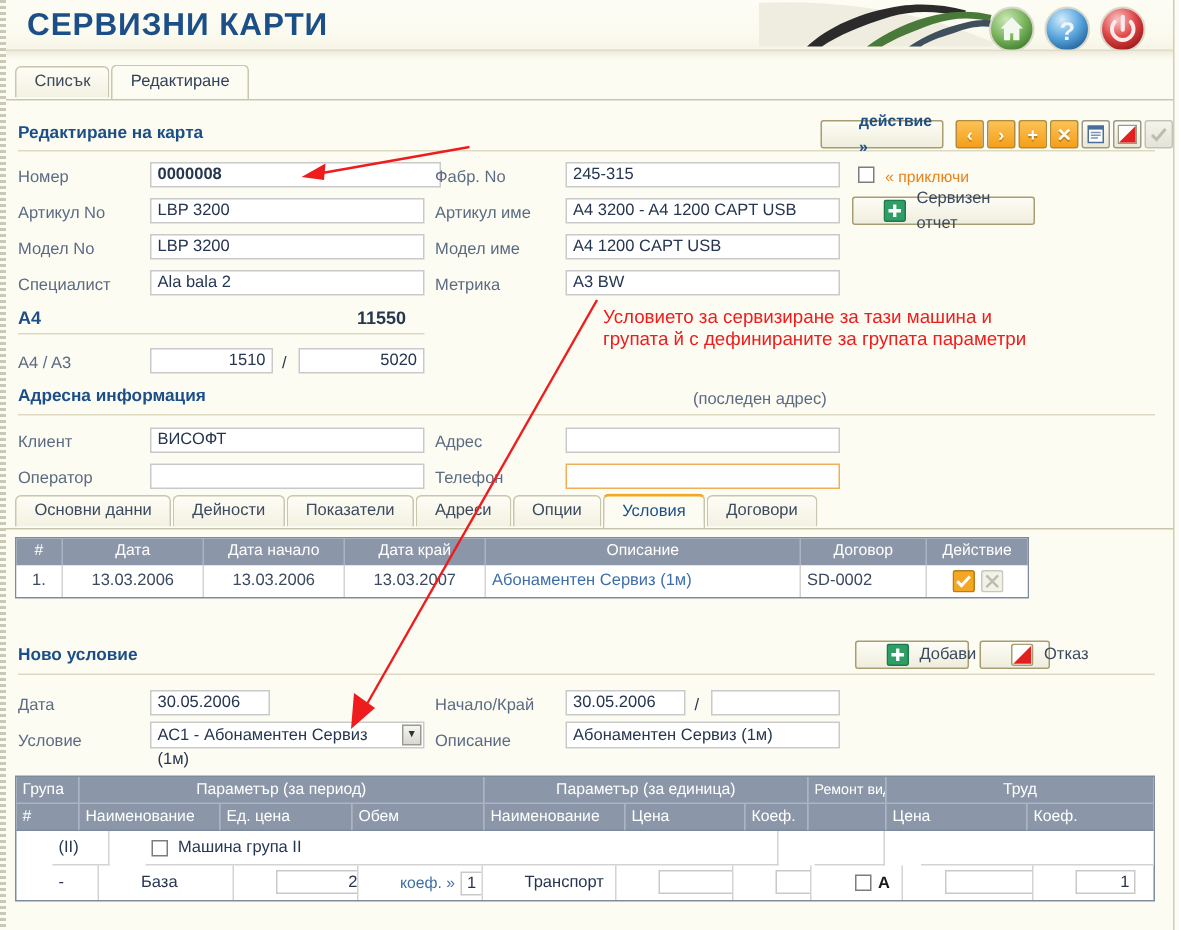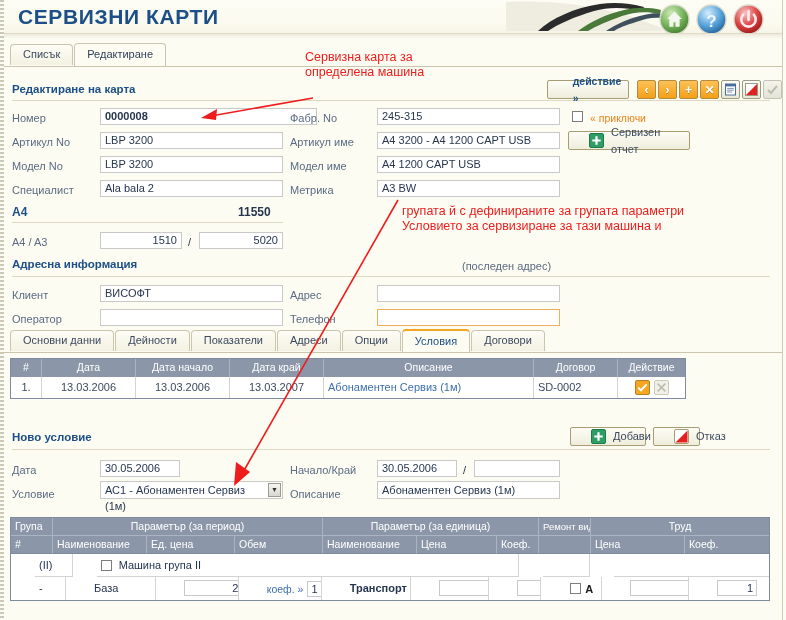--- a/index.html
+++ b/index.html
@@ -287,21 +287,21 @@
       <path d="M12 1 L12 12 L1 12 Z" fill="#e32020"></path>
     </svg>
   </div>
   <div class="mini dis" style="left:763px; top:80px;">
     <svg width="13" height="13" viewBox="0 0 13 13">
       <path d="M2 7 L5 10 L11 3" stroke="#bdbdae" stroke-width="2" fill="none"></path>
     </svg>
   </div>
 
   <div class="lbl" style="left:12px; top:112px;">Номер</div>
-  <div class="fld bold" style="left:100px; top:108px; width:217px;">0000008</div>
+  <div class="fld bold" style="left:100px; top:108px; width:194px;">0000008</div>
 
   <div class="lbl" style="left:12px; top:136px;">Артикул No</div>
   <div class="fld" style="left:100px; top:132px; width:183px;">LBP 3200</div>
 
   <div class="lbl" style="left:12px; top:160px;">Модел No</div>
   <div class="fld" style="left:100px; top:156px; width:183px;">LBP 3200</div>
 
   <div class="lbl" style="left:12px; top:184px;">Специалист</div>
   <div class="fld" style="left:100px; top:180px; width:183px;">Ala bala 2</div>
 
@@ -467,51 +467,47 @@
     <div class="prow d last">
       <div style="width:42px;">-</div>
       <div style="width:94px;" class="cell-link">База</div>
       <div style="width:88px; padding:0;">
         <span class="ifld" style="left:4px; width:80px;">24.00</span>
       </div>
       <div style="width:88px; padding:0; display:flex; align-items:center;">
         <span style="color:#3e6fa8; font-size:10.5px; margin-left:4px; white-space:nowrap;">коеф.  »</span>
         <span class="ifld" style="position:relative; top:0; margin-left:4px; width:30px; display:inline-block;">1</span>
       </div>
-      <div style="width:94px;font-weight:bold;" class="cell-link">Транспорт</div>
+      <div style="width:94px;" class="cell-link">Транспорт</div>
       <div style="width:80px; padding:0;">
         <span class="ifld" style="left:4px; width:72px;">1</span>
       </div>
       <div style="width:42px; padding:0;">
         <span class="ifld" style="left:4px; width:34px;">1</span>
       </div>
       <div style="width:52px; padding:0; display:flex; align-items:center; gap:4px; padding-left:5px;">
         <span style="width:11px;height:11px;border:1px solid #7d7d7d;background:#fff;display:inline-block;flex:0 0 auto;"></span>
         <span style="font-weight:bold; color:#1a1a1a;">A</span>
       </div>
       <div style="width:94px; padding:0;">
         <span class="ifld" style="left:4px; width:86px;">16</span>
       </div>
       <div style="width:84px; padding:0;">
         <span class="ifld" style="left:4px; width:40px;">1</span>
       </div>
     </div>
   </div>
 
-  <div class="anno" style="left:305px; top:50px;">
-    <div>Сервизна карта за</div>
-    <div>определена машина</div>
-  </div>
   <svg class="arrow" style="left:195px; top:96px; width:120px; height:26px;" viewBox="0 0 120 26">
     <line x1="118" y1="2" x2="16" y2="20" stroke="#ee1c1c" stroke-width="1.6"></line>
     <path d="M6 22 L22 13 L21 24 Z" fill="#ee1c1c"></path>
   </svg>
 
   <div class="anno" style="left:402px; top:204px;">
+    <div>Условието за сервизиране за тази машина и</div>
     <div>групата й с дефинираните за групата параметри</div>
-    <div>Условието за сервизиране за тази машина и</div>
   </div>
   <svg class="arrow" style="left:222px; top:196px; width:180px; height:290px;" viewBox="0 0 180 290">
     <line x1="176" y1="4" x2="20" y2="278" stroke="#ee1c1c" stroke-width="1.6"></line>
     <path d="M12 290 L14 266 L28 276 Z" fill="#ee1c1c"></path>
   </svg>
 
 </div>
 
 </body></html>

